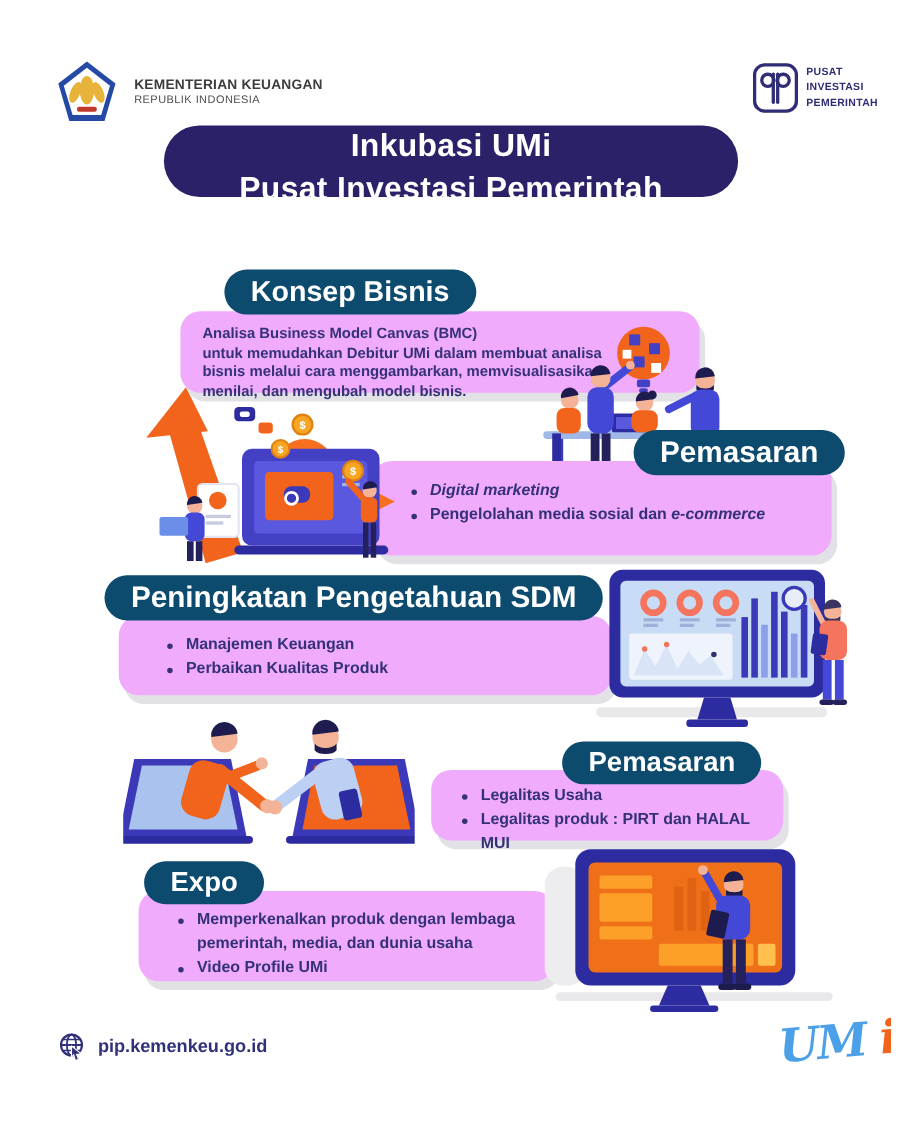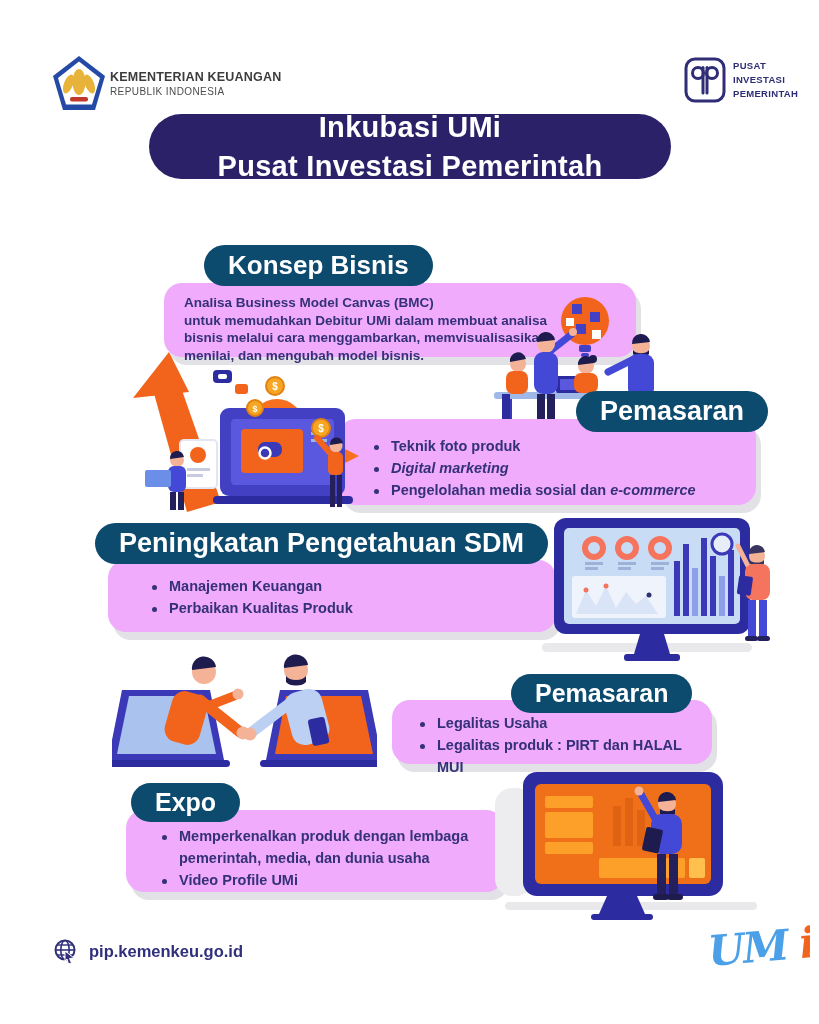--- a/index.html
+++ b/index.html
@@ -1,29 +1,29 @@
 <!DOCTYPE html>
 <html><head>
 <meta charset="utf-8">
 <style>
   html,body{margin:0;padding:0;background:#ffffff;}
   .page{
     position:relative;width:819px;height:1024px;margin:0 auto;background:#ffffff;
     font-family:"Liberation Sans",sans-serif;overflow:hidden;
   }
   
-  .hdr-left{position:absolute;left:52px;top:55px;display:flex;align-items:center;gap:4px;}
+  .hdr-left{position:absolute;left:52px;top:55px;display:flex;align-items:center;gap:16px;}
   .ministry-text .l1{font-size:12.5px;font-weight:bold;color:#3c3c3c;letter-spacing:.2px;}
   .ministry-text .l2{font-size:10px;color:#4d4d4d;letter-spacing:.4px;margin-top:2px;}
   .hdr-right{position:absolute;left:684px;top:57px;display:flex;align-items:center;gap:7px;}
   .pip-text{font-size:9.5px;font-weight:bold;color:#2e2d75;line-height:1.45;letter-spacing:.3px;}
   
   .banner{
     position:absolute;left:149px;top:114px;width:522px;height:65px;background:#2a2168;
-    border-radius:44px;display:flex;flex-direction:column;align-items:center;justify-content:center;
+    border-radius:44px;display:flex;flex-direction:column;align-items:center;
   }
   .banner div{color:#ffffff;font-size:29px;font-weight:bold;line-height:1.33;letter-spacing:.3px;}
   
   .pill{
     position:absolute;background:#0c4a6e;color:#ffffff;font-weight:bold;
     border-radius:24px;padding:5px 24px;white-space:nowrap;
   }
   .card{
     position:absolute;background:#f0abfc;border-radius:18px;
     box-shadow:5px 8px 0 #e2e2e6;
@@ -138,21 +138,20 @@
       <path d="M152,52 a9,9 0 0 1 18,-2 z" fill="#1e1b4e"></path>
       <path d="M153,58 a9,6 0 0 0 16,0 l0,4 a9,5 0 0 1 -16,0 z" fill="#1e1b4e"></path>
       <rect x="148" y="62" width="26" height="44" rx="9" fill="#4348d6"></rect>
       <rect x="151" y="106" width="9" height="32" fill="#23205c"></rect>
       <rect x="163" y="106" width="9" height="32" fill="#23205c"></rect>
     </g>
   </svg>
 
   <div class="card" style="left:338px;top:419px;width:418px;height:86px;">
     <ul class="bullets" style="padding:17px 18px 0 34px;">
-      <li><span>Teknik foto produk</span></li>
       <li><span class="italic">Digital marketing</span></li>
       <li><span>Pengelolahan media sosial dan </span><span class="italic">e-commerce</span></li>
     </ul>
   </div>
   <div class="pill" style="left:576px;top:391px;font-size:27px;">Pemasaran</div>
 
   <svg class="illo" style="left:125px;top:350px;" width="235" height="162" viewBox="0 0 235 162">
     <g>
       <polygon points="8,48 44,2 64,42" fill="#f2641c"></polygon>
       <polygon points="28,40 52,26 96,152 62,162" fill="#f2641c"></polygon>

